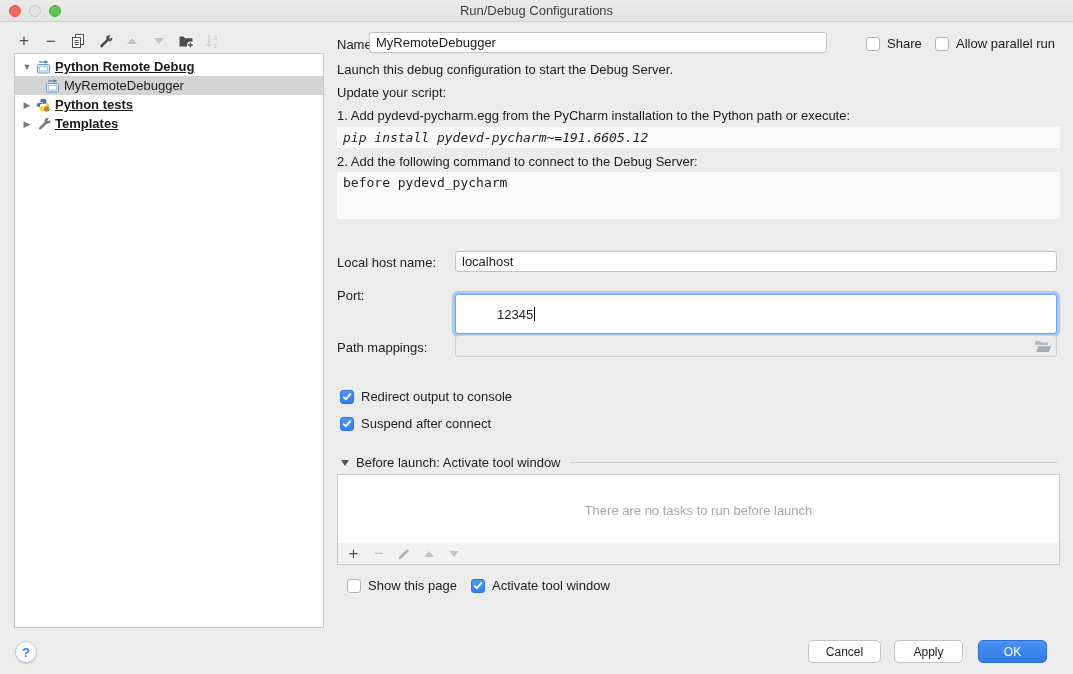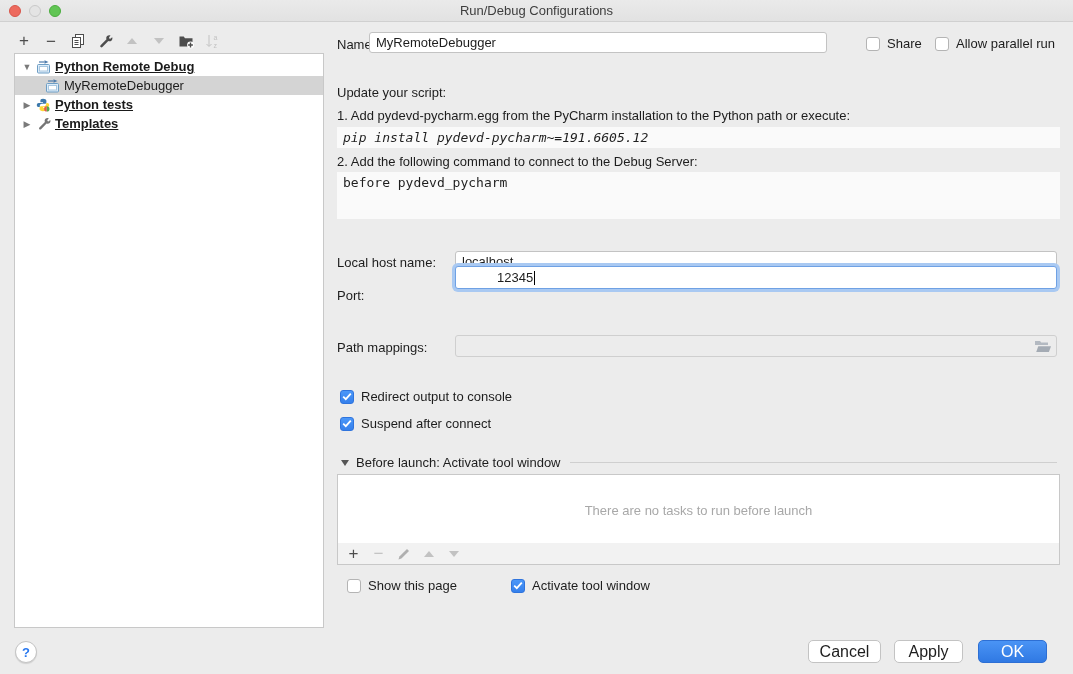--- a/index.html
+++ b/index.html
@@ -34,42 +34,42 @@
   .trow.selected { background:#d4d4d4; }
   .trow.child .ticon { margin-left:29px; }
 
   .help-btn { position:absolute; left:15px; top:641px; width:22px; height:22px; border-radius:50%; background:#fff; border:1px solid #c4c4c4; box-shadow:0 1px 1px rgba(0,0,0,.12); display:flex; align-items:center; justify-content:center; color:#2878f0; font-weight:bold; font-size:13px; }
 
   
   .flabel { position:absolute; color:#1d1d1d; }
   input.field, .field { font-family:"Liberation Sans","DejaVu Sans",sans-serif; font-size:13px; color:#1d1d1d; background:#fff; border:1px solid #c3c3c3; border-radius:3px; padding:0 6px; position:absolute; }
   .name-input { left:369px; top:32px; width:458px; height:21px; }
   .host-input { left:455px; top:251px; width:602px; height:21px; }
-  .port-field { left:455px; top:266px; width:602px; height:23px; border:1px solid #6fa1e4; box-shadow:0 0 0 3px #a9c9f2; display:flex; align-items:center;padding-left:41px; }
+  .port-field { left:455px; top:294px; width:602px; height:40px; border:1px solid #6fa1e4; box-shadow:0 0 0 3px #a9c9f2; display:flex; align-items:center;padding-left:41px; }
   .caret { display:inline-block; width:1px; height:14px; background:#000; margin-left:1px; }
   .pm-field { left:455px; top:335px; width:602px; height:22px; background:#ececec; border:1px solid #cfcfcf; display:flex; align-items:center; justify-content:flex-end; padding:0 4px; }
 
   .cb { width:14px; height:14px; border-radius:3px; border:1px solid #b4b4b4; background:#fff; display:inline-flex; align-items:center; justify-content:center; flex:none; }
   .cb.checked { background:linear-gradient(#4b97f8,#3580ec); border:1px solid #2f74dd; }
   .cbrow { position:absolute; display:flex; align-items:center; gap:7px; }
 
   .text-line { position:absolute; left:337px; color:#1d1d1d; }
   .codeblock { position:absolute; left:337px; width:723px; background:#fafafa; font-family:"DejaVu Sans Mono","Liberation Mono",monospace; font-size:13px; color:#1f1f1f; padding:2px 6px; line-height:18px; }
 
   .bl-header { position:absolute; left:341px; top:455px; width:719px; display:flex; align-items:center; }
   .bl-tri { width:0; height:0; border-left:4.5px solid transparent; border-right:4.5px solid transparent; border-top:6px solid #555; margin-right:7px; }
   .bl-line { flex:1; border-top:1px solid #cfcfcf; margin-left:9px; margin-right:3px; }
 
   .task-box { position:absolute; left:337px; top:474px; width:723px; height:73px; background:#fff; border:1px solid #c8c8c8; display:flex; align-items:center; justify-content:center; }
   .task-empty { color:#a8a8a8; }
   .task-toolbar { position:absolute; left:337px; top:543px; width:723px; height:22px; background:#f2f2f2; border:1px solid #c8c8c8; border-top:none; display:flex; align-items:center; gap:10px; padding-left:8px; }
   .task-toolbar .tbtn { width:15px; }
 
   
-  .btn { position:absolute; top:640px; height:23px; border-radius:5px; background:#fff; border:1px solid #c3c3c3; display:flex; align-items:center; justify-content:center; font-size:16px; color:#1d1d1d; }
+  .btn { position:absolute; top:640px; height:23px; border-radius:5px; background:#fff; border:1px solid #c3c3c3; display:flex; align-items:center; justify-content:center; font-size:12px; color:#1d1d1d; }
   .btn.primary { background:linear-gradient(#4a94f5,#3079e3); border:1px solid #2d6fd4; color:#fff; }
 
   svg { display:block; }
 </style>
 </head>
 <body>
 
 <div id="window">
 
   <div class="titlebar">
@@ -173,20 +173,21 @@
   <input class="field name-input" value="MyRemoteDebugger" style="">
   <div class="cbrow" style="left:866px; top:36px;">
     <span class="cb"></span>
     <span>Share</span>
   </div>
   <div class="cbrow" style="left:935px; top:36px;">
     <span class="cb"></span>
     <span>Allow parallel run</span>
   </div>
 
+  <div class="text-line" style="top:62px;">Launch this debug configuration to start the Debug Server.</div>
   <div class="text-line" style="top:85px;">Update your script:</div>
   <div class="text-line" style="top:108px;">1. Add pydevd-pycharm.egg from the PyCharm installation to the Python path or execute:</div>
   <div class="codeblock" style="top:127px; height:21px;font-style:italic;">pip install pydevd-pycharm~=191.6605.12</div>
   <div class="text-line" style="top:154px;">2. Add the following command to connect to the Debug Server:</div>
   <div class="codeblock" style="top:172px; height:47px;">
     <div>before pydevd_pycharm</div>
   </div>
 
   <div class="flabel" style="left:337px; top:255px;">Local host name:</div>
   <input class="field host-input" value="localhost" style="">
@@ -250,21 +251,21 @@
       </div>
     <div class="tbtn disabled">
         <div class="tri-down"></div>
       </div>
   </div>
 
   <div class="cbrow" style="left:347px; top:578px;">
     <span class="cb"></span>
     <span>Show this page</span>
   </div>
-  <div class="cbrow" style="left:471px; top:578px;margin-left:40px;">
+  <div class="cbrow" style="left:471px; top:578px;">
     <span class="cb checked">
         <svg width="10" height="9" viewBox="0 0 10 9">
           <path d="M1.2 4.6l2.6 2.6L8.8 1.6" stroke="#fff" stroke-width="1.8" fill="none"></path>
         </svg>
       </span>
     <span>Activate tool window</span>
   </div>
 
   <div class="help-btn">
       <span>?</span>

